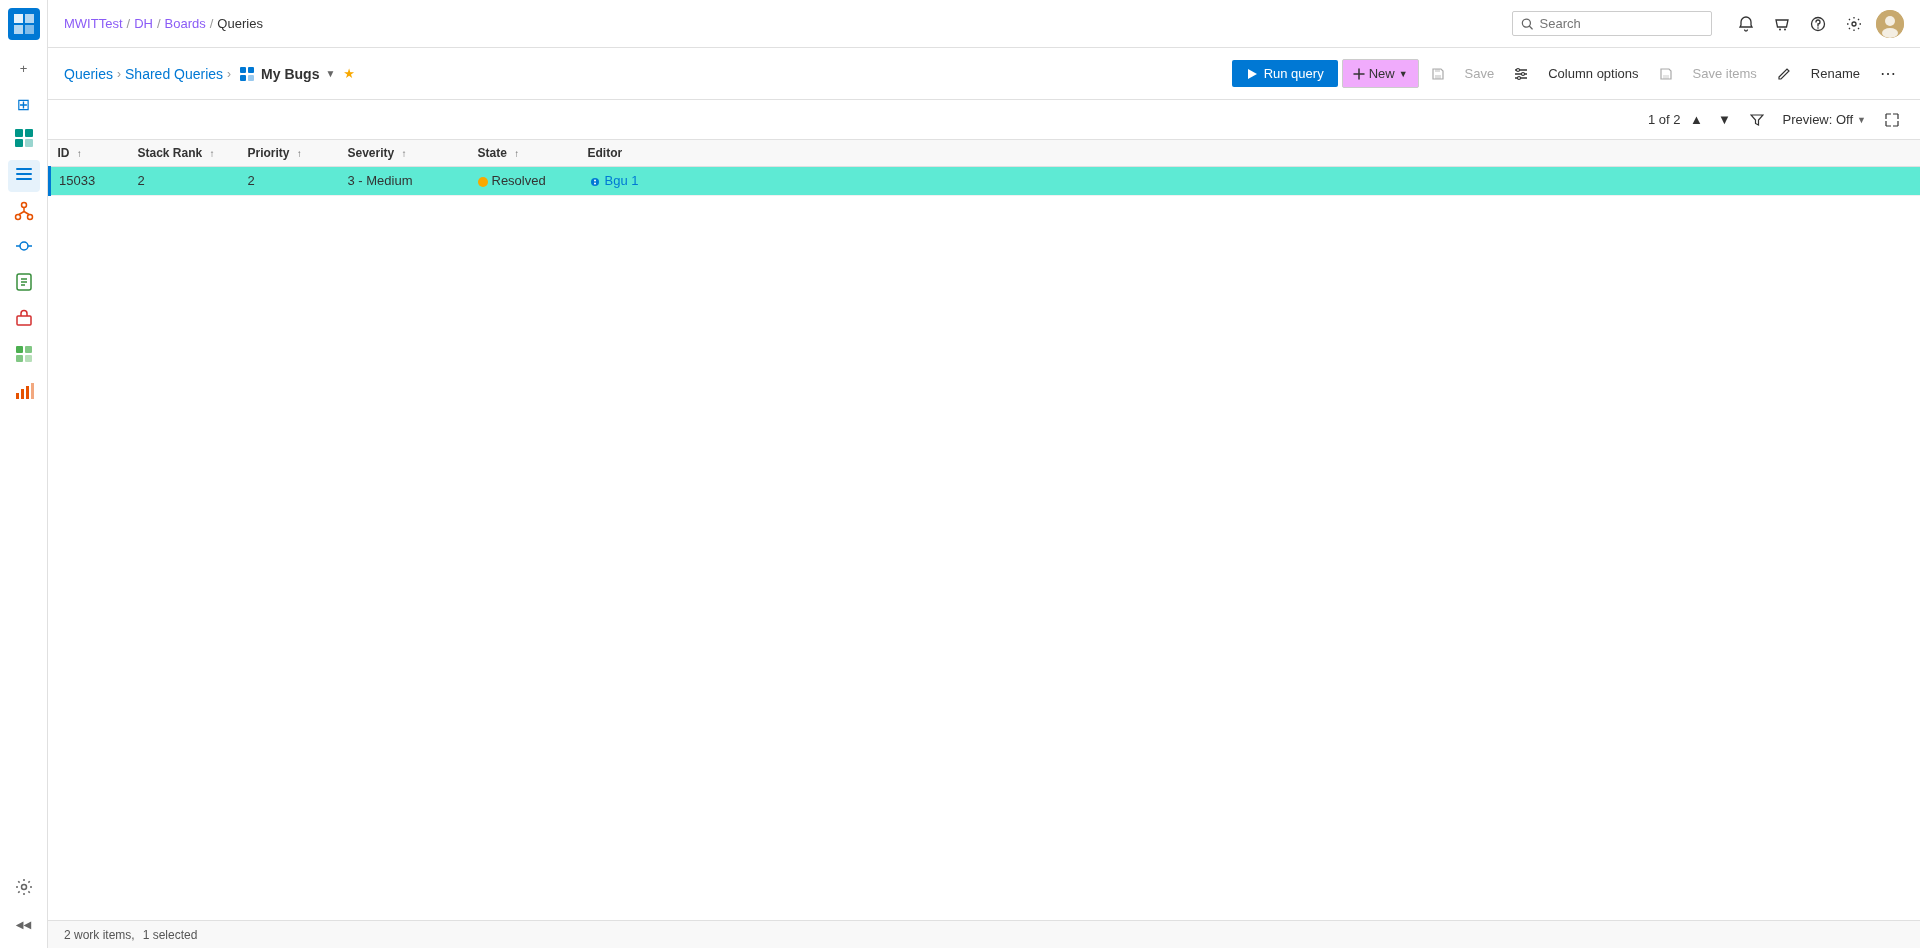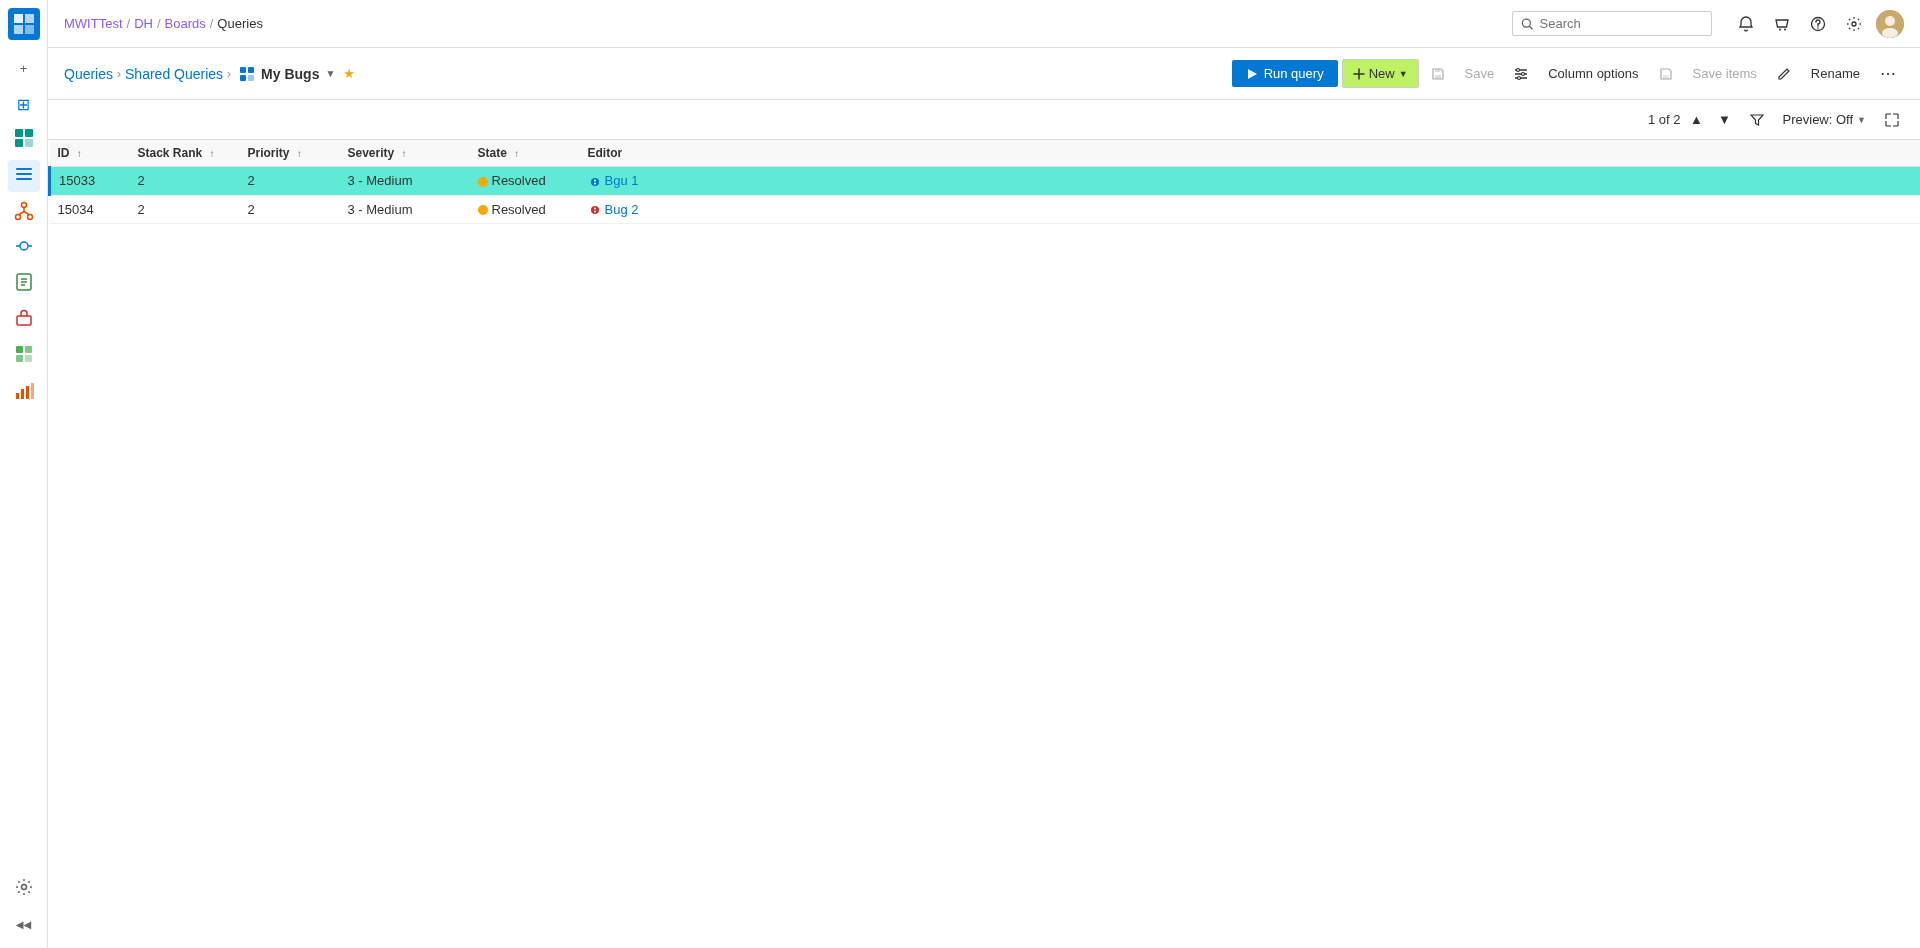--- a/index.html
+++ b/index.html
@@ -88,21 +88,21 @@
     }
     .query-title .caret { color: #666; font-size: 10px; cursor: pointer; }
     .star-icon { color: #f8a800; cursor: pointer; }
     .header-actions { margin-left: auto; display: flex; align-items: center; gap: 4px; }
     .btn-run {
       background: #0078d4; color: white; border: none; border-radius: 2px;
       padding: 6px 14px; cursor: pointer; display: flex; align-items: center; gap: 6px;
       font-size: 13px;
     }
     .btn-new {
-      background: #bef264; color: #333; border: 1px solid #ccc; border-radius: 2px;
+      background: #f0abfc; color: #333; border: 1px solid #ccc; border-radius: 2px;
       padding: 6px 10px; cursor: pointer; display: flex; align-items: center; gap: 4px;
       font-size: 13px;
     }
     .btn-icon-text {
       background: transparent; color: #333; border: none;
       padding: 6px 8px; cursor: pointer; display: flex; align-items: center; gap: 20px;
       font-size: 13px; border-radius: 2px;
     }
     .btn-icon-text.disabled { color: #aaa; cursor: default; }
     .more-btn { padding: 4px 8px; cursor: pointer; border-radius: 2px; font-size: 16px; }
@@ -439,31 +439,23 @@
               <td>2</td>
               <td>2</td>
               <td>3 - Medium</td>
               <td><span class="state-dot state-resolved"></span>Resolved</td>
               <td><svg width="14" height="14" viewBox="0 0 14 14" style="vertical-align:middle;margin-right:3px;" fill="none">
                   <circle cx="7" cy="7" r="4" fill="#0078d4"></circle>
                   <circle cx="7" cy="5.5" r="1" fill="white"></circle>
                   <circle cx="7" cy="8.5" r="1" fill="white"></circle>
                 </svg><a class="title-link">Bgu 1</a></td>
             </tr>
-            <tr>
-              <td>15034</td>
-              <td>2</td>
-              <td>2</td>
-              <td>3 - Medium</td>
-              <td><span class="state-dot state-resolved"></span>Resolved</td>
-              <td><svg width="14" height="14" viewBox="0 0 14 14" style="vertical-align:middle;margin-right:3px;" fill="none">
-                  <circle cx="7" cy="7" r="4" fill="#d32f2f"></circle>
-                  <circle cx="7" cy="5.5" r="1" fill="white"></circle>
-                  <circle cx="7" cy="8.5" r="1" fill="white"></circle>
-                </svg><a class="title-link">Bug 2</a></td>
-            </tr>
           </tbody>
       </table>
     </div>
 
+    <div class="status-bar">
+      <span>2 work items,</span>
+      <span>1 selected</span>
+    </div>
 
   </div>
 </div>
 
 </body></html>

